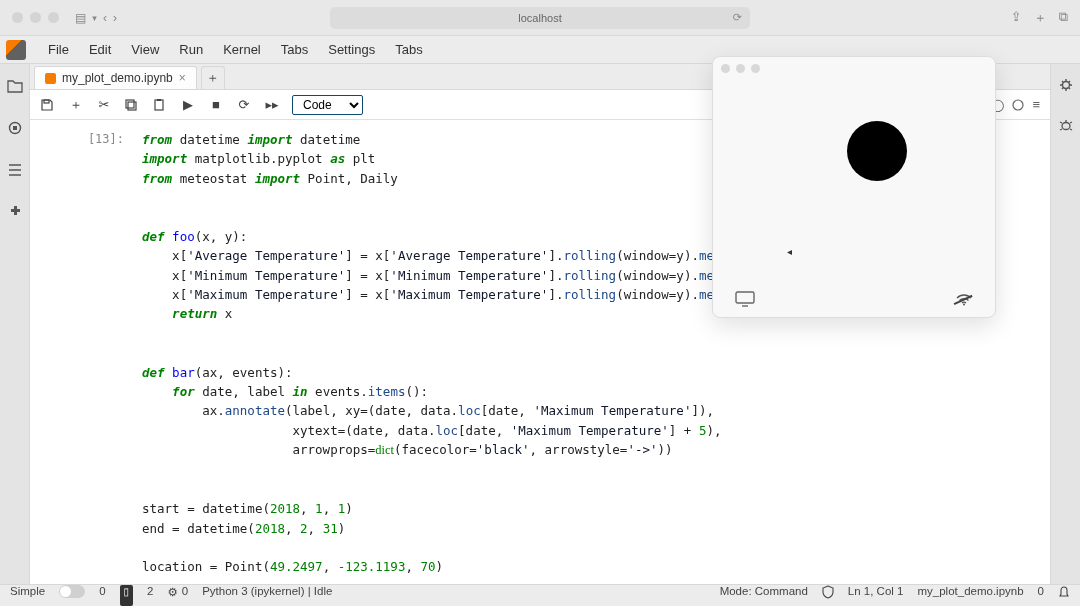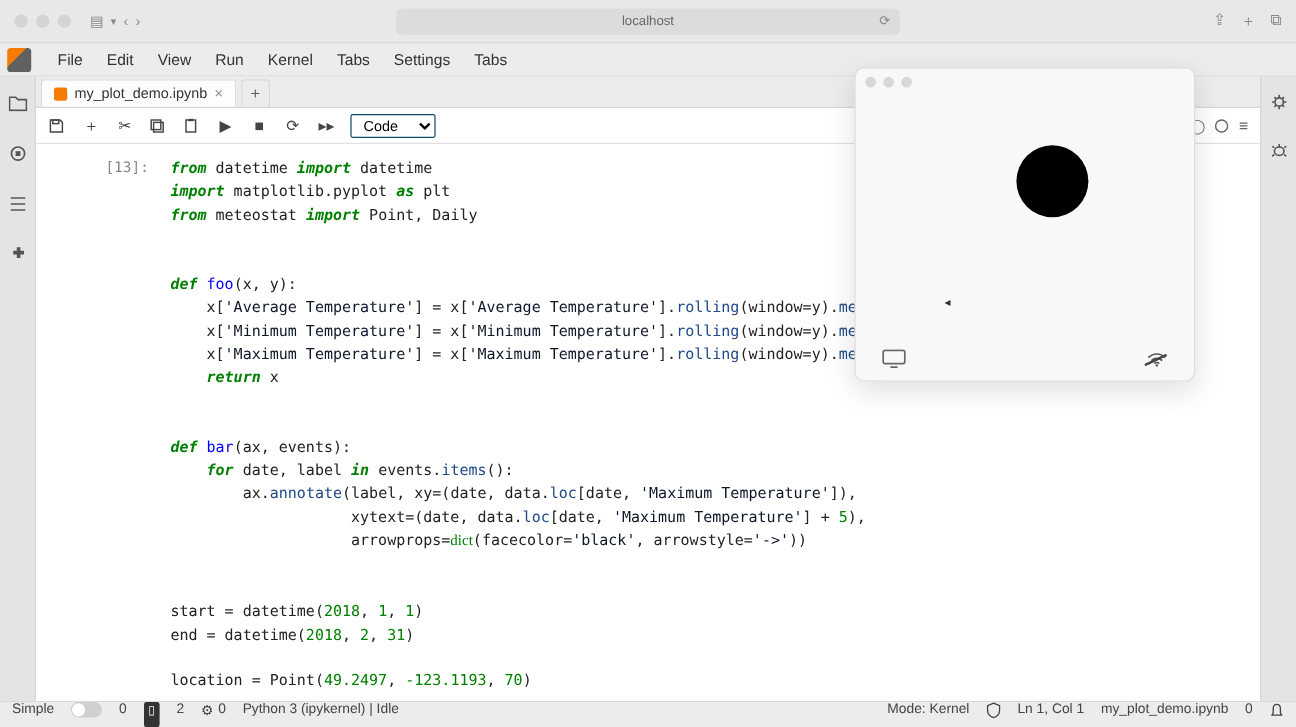--- a/index.html
+++ b/index.html
@@ -401,21 +401,21 @@
 <div class="statusbar">
   <span>Simple</span>
   <div class="toggle"></div>
   <span>0</span>
   <span class="termbadge">▯</span>
   <span>2</span>
   <span>⚙</span>
   <span style="margin-left:-10px;">0</span>
   <span>Python 3 (ipykernel) | Idle</span>
   <span class="spacer"></span>
-  <span>Mode: Kernel</span>
+  <span>Mode: Command</span>
   <span>
     <svg width="12" height="14">
         <path d="M6 1l5 2v4c0 3-2 5-5 6-3-1-5-3-5-6V3z" fill="none" stroke="#444" stroke-width="1.1"></path>
       </svg>
   </span>
   <span>Ln 1, Col 1</span>
   <span>my_plot_demo.ipynb</span>
   <span>0</span>
   <span>
     <svg width="12" height="14">

